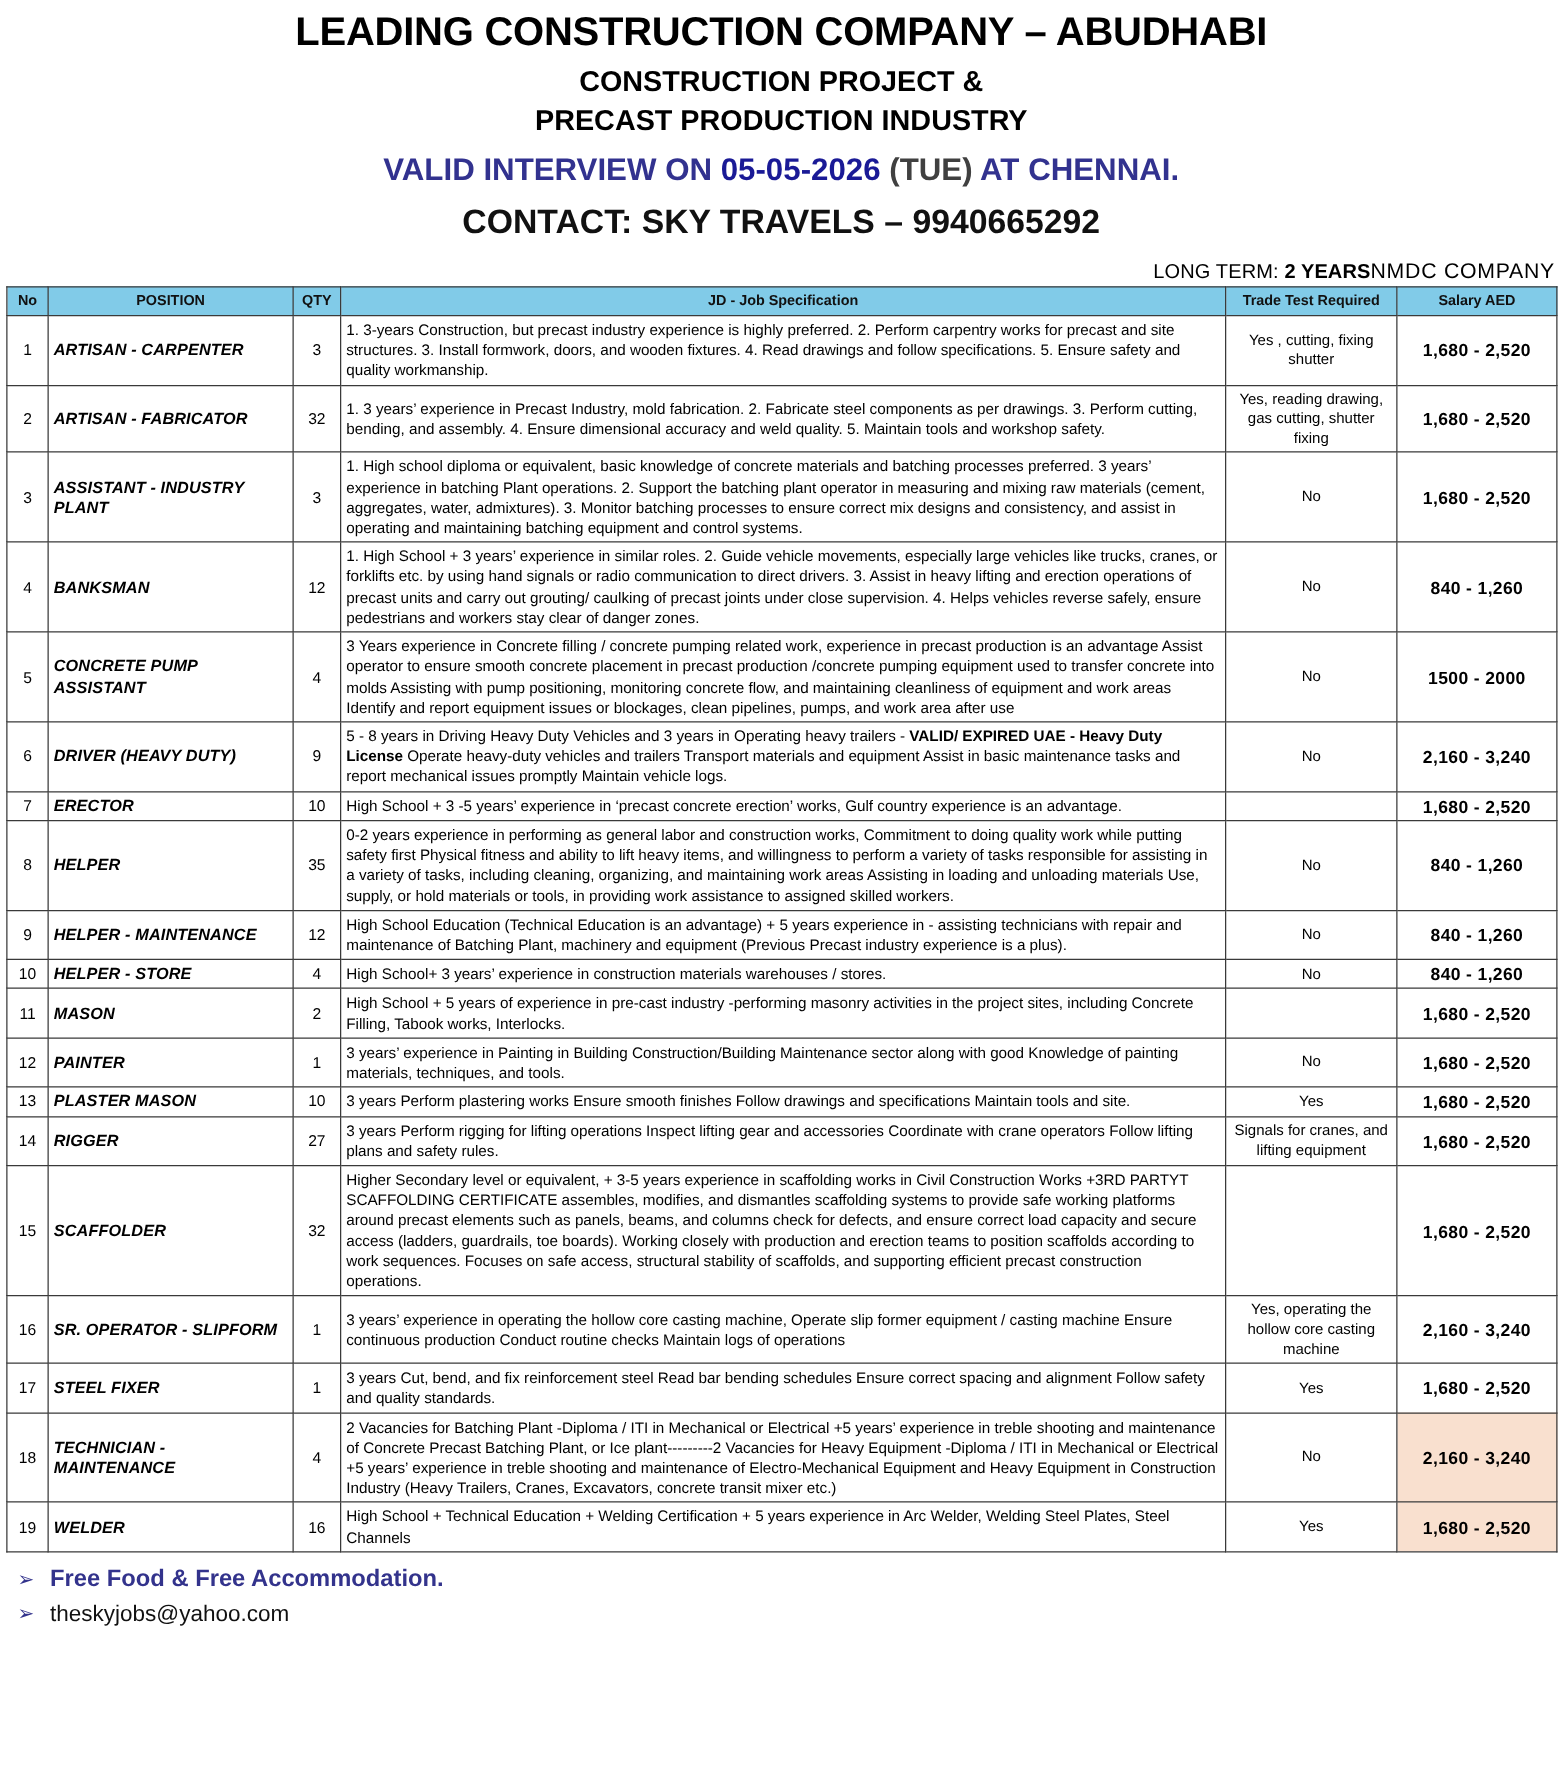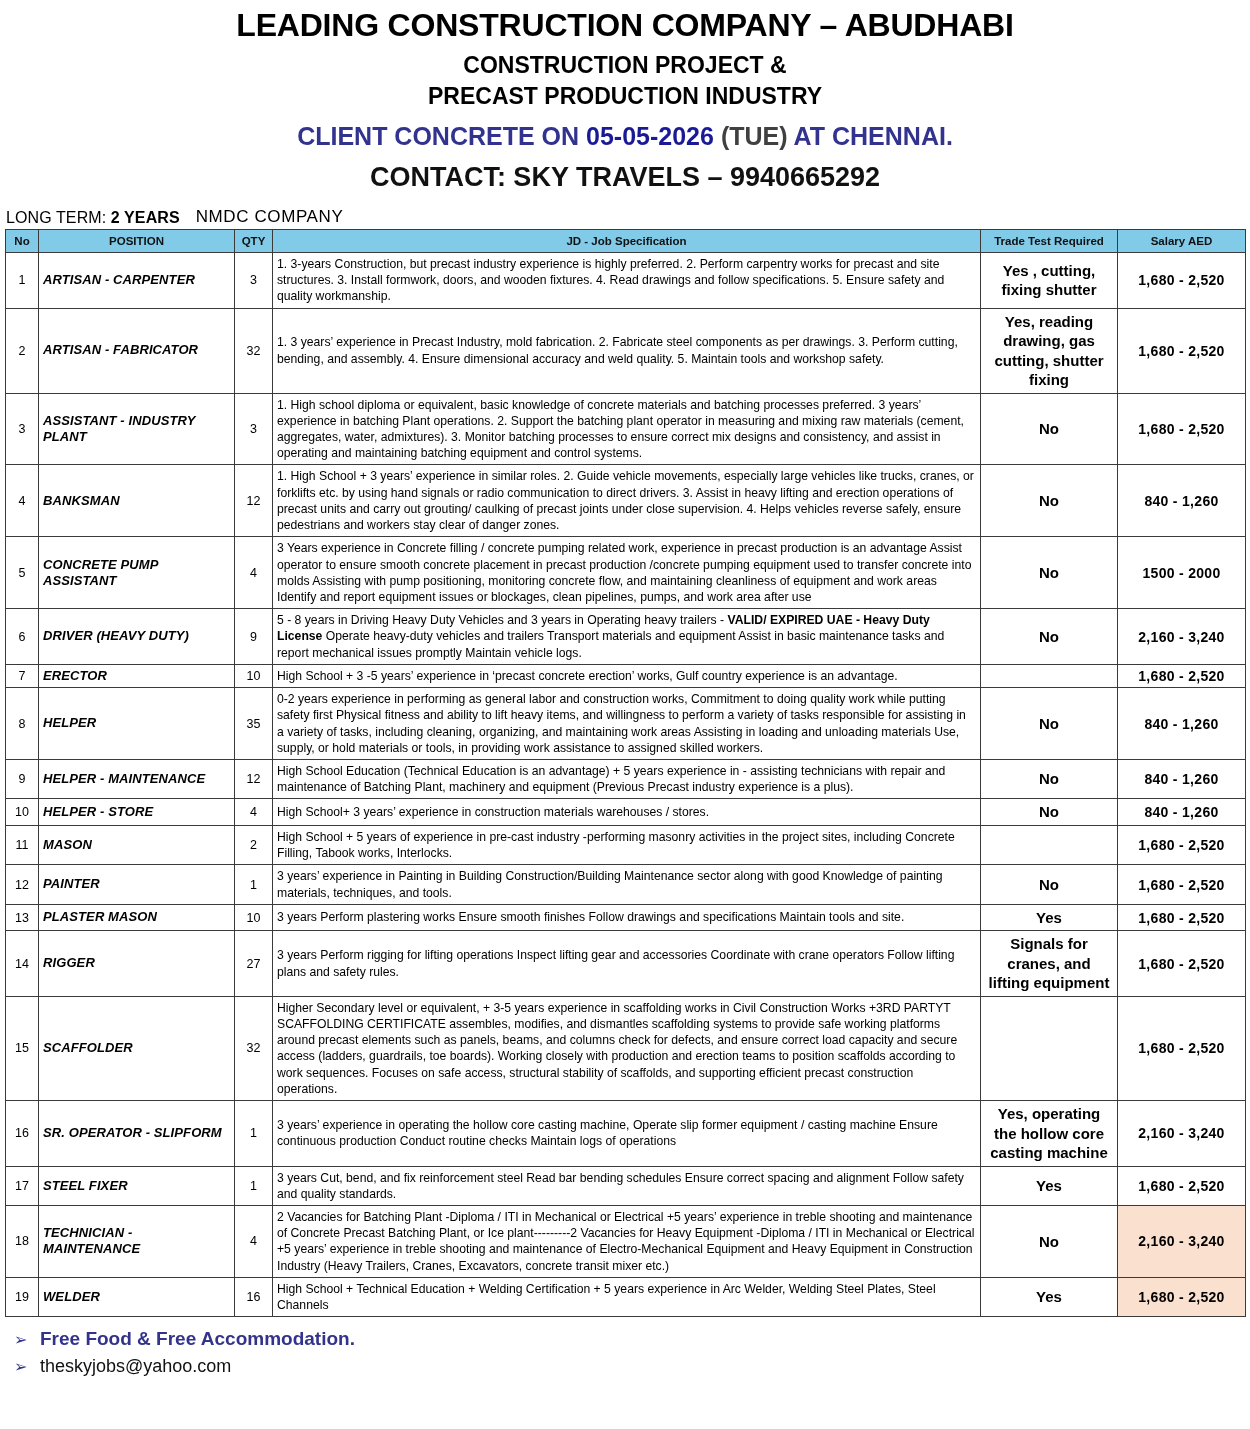--- a/index.html
+++ b/index.html
@@ -47,25 +47,24 @@
   .title-contact {
     font-size: 27px;
     font-weight: bold;
     margin: 11px 0 6px 0;
     color:#111;
   }
 
   
   .meta-bar {
     display: flex;
-    justify-content: flex-start;
+    justify-content: flex-end;
     align-items: flex-end;
     padding: 6px 6px 2px 6px;
     font-size: 16px;
-    gap: 16px;
   }
   .meta-left  { font-weight: normal; letter-spacing:0.1px;}
   .meta-left b { font-weight: bold; }
   .meta-right { font-weight: normal; letter-spacing: 0.6px; font-size:17px;}
 
   
   table.jobs {
     border-collapse: collapse;
     width: 1240px;
     margin: 0 5px;
@@ -89,21 +88,21 @@
   col.c-pos   { width: 196px; }
   col.c-qty   { width: 38px; }
   col.c-jd    { width: 708px; }
   col.c-tt    { width: 137px; }
   col.c-sal   { width: 128px; }
 
   td.no   { text-align:center; font-size:12.5px; }
   td.pos  { text-align:left; font-weight:bold; font-size:13px; letter-spacing:0.1px; line-height:1.25;font-style:italic;}
   td.qty  { text-align:center; font-size:12.5px; }
   td.jd   { font-size:12.2px; line-height:1.33; padding:4px 6px;}
-  td.tt   { text-align:center; font-weight:bold; font-size:15px; line-height:1.3;}
+  td.tt   { text-align:center; font-weight:normal; font-size:12px; line-height:1.3;}
   td.sal  { text-align:center; font-weight:bold; font-size:14px; letter-spacing:0.3px;}
   td.sal.hl { background:#f9e0cf; }
 
   td.jd b { font-weight: bold; }
 
   
   .footer {
     padding: 8px 8px 4px 8px;
   }
   .foot-row {
@@ -131,21 +130,21 @@
   }
 </style>
 </head>
 <body>
 
 <div class="doc-header">
   <div class="title-main">LEADING CONSTRUCTION COMPANY – ABUDHABI</div>
   <div class="title-sub">CONSTRUCTION PROJECT &amp;</div>
   <div class="title-sub">PRECAST PRODUCTION INDUSTRY</div>
   <div class="title-interview">
-    <span class="plain">CLIENT CONCRETE ON</span>
+    <span class="plain">VALID INTERVIEW ON</span>
     <span class="date">05-05-2026</span>
     <span class="day">(TUE)</span>
     <span class="plain">AT CHENNAI.</span>
   </div>
   <div class="title-contact">CONTACT: SKY TRAVELS – 9940665292</div>
 </div>
 
 <div class="meta-bar">
   <div class="meta-left">
     <span>LONG TERM:</span>

